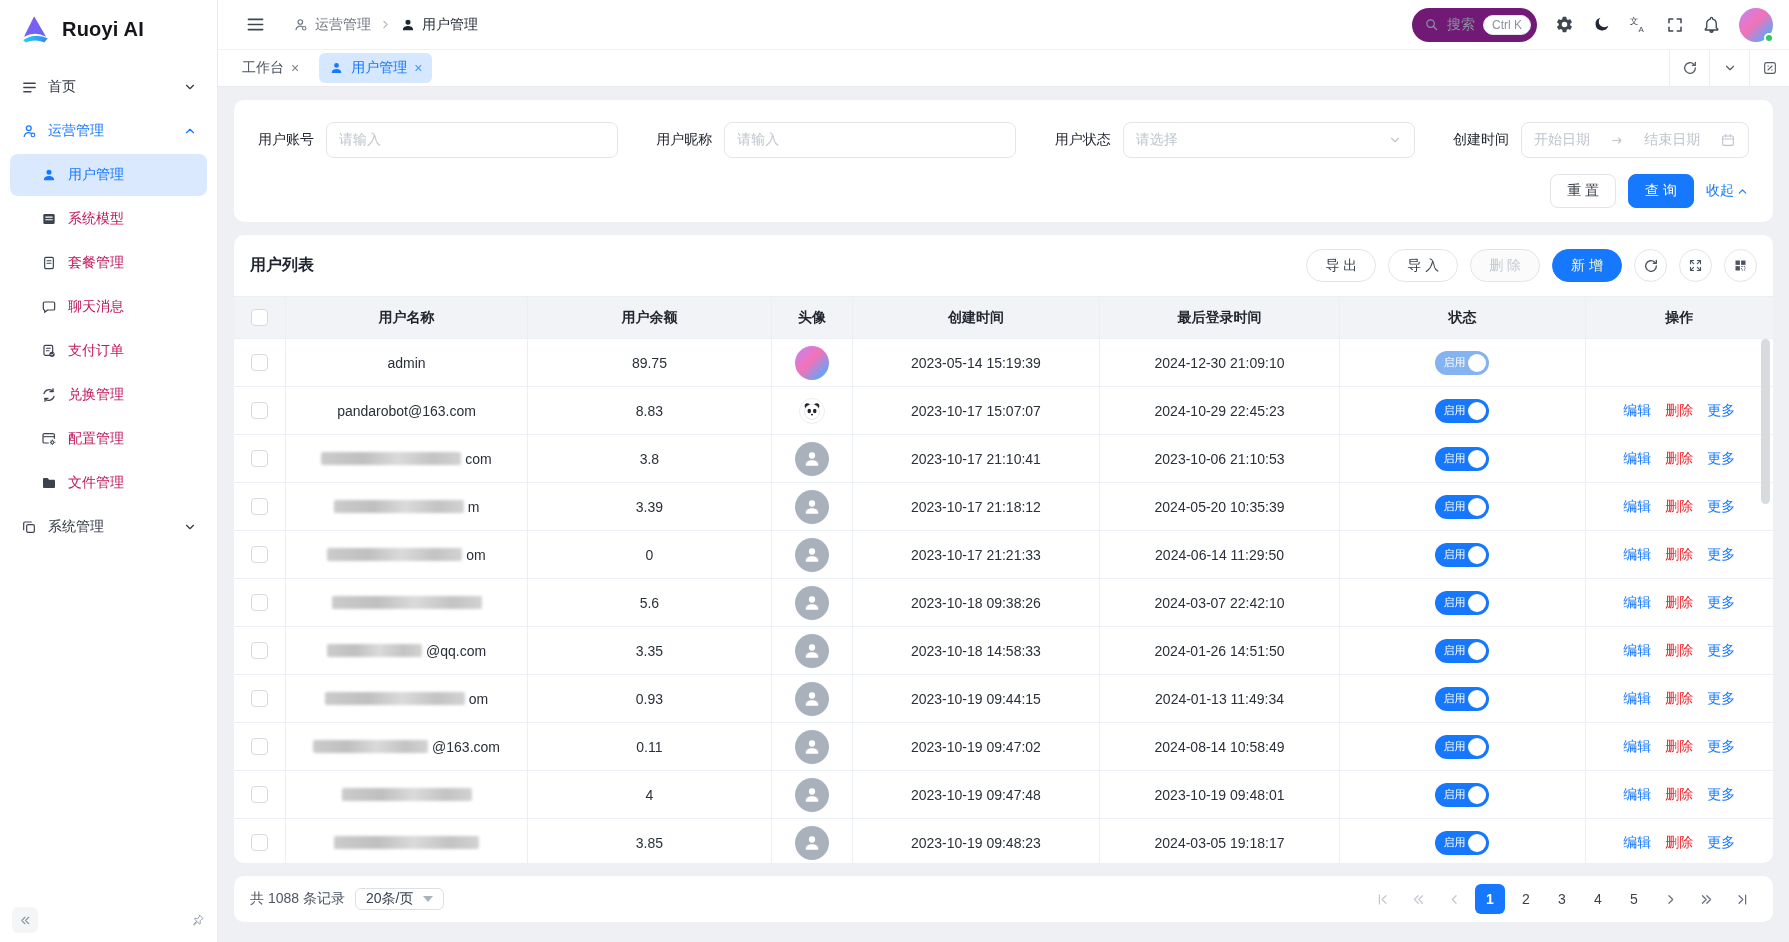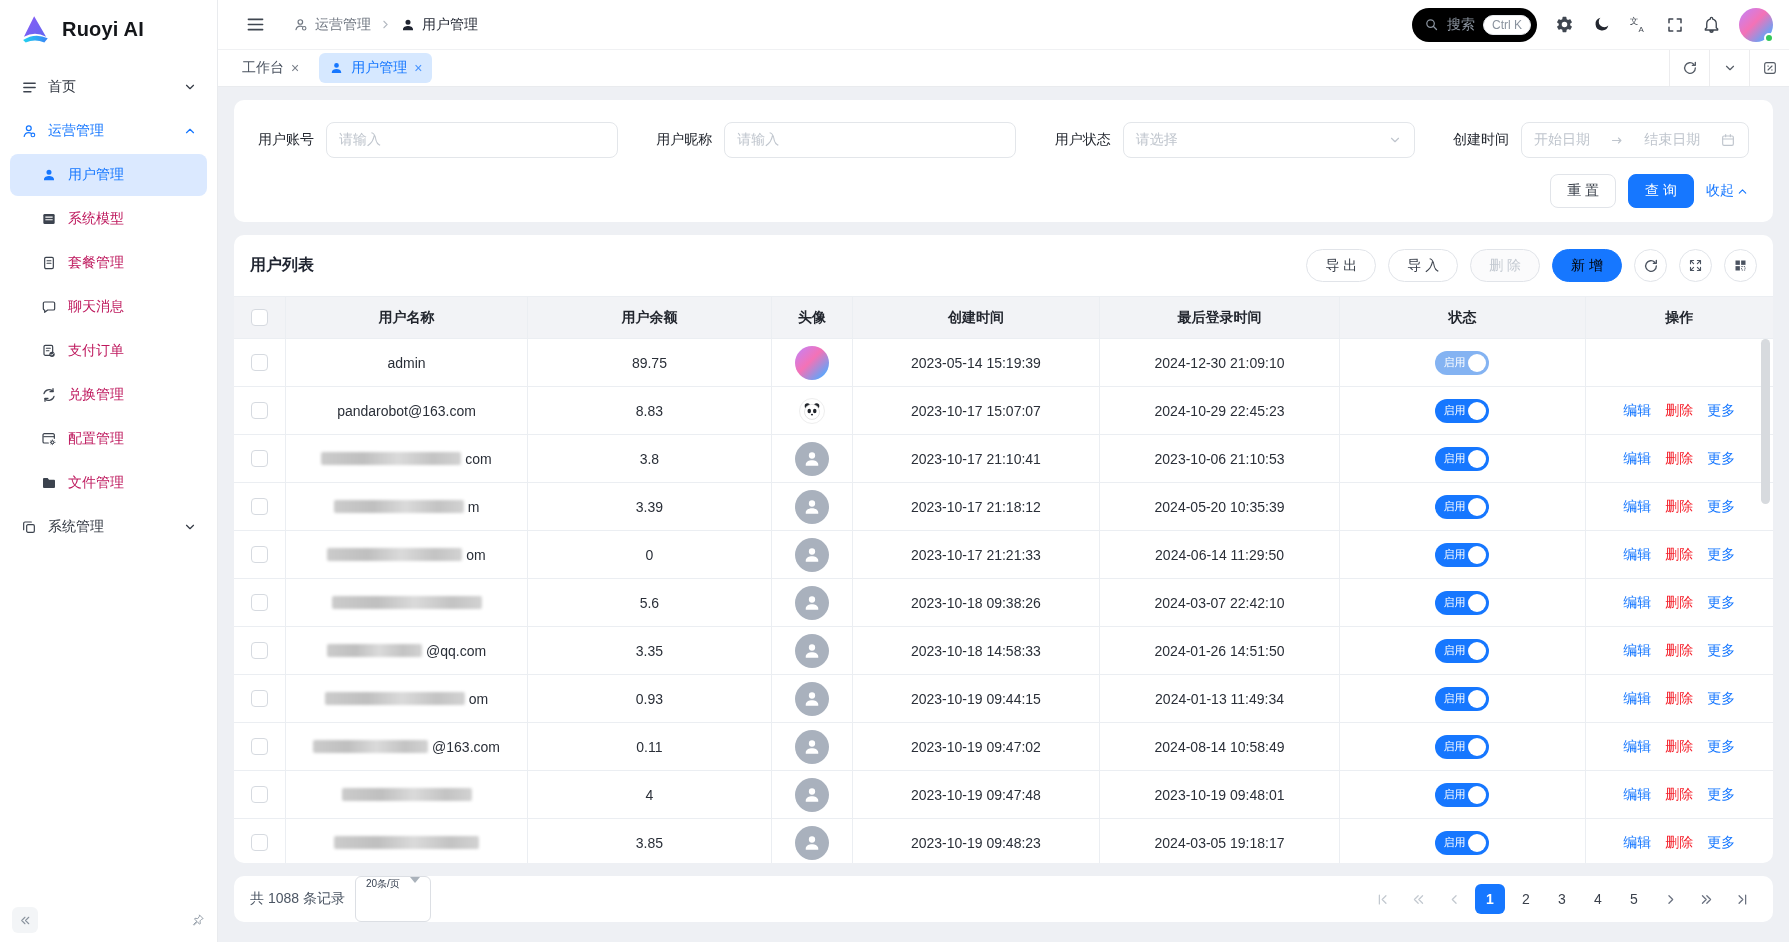--- a/index.html
+++ b/index.html
@@ -26,21 +26,21 @@
   .pin-btn { background:none; border:none; color:#9aa3ad; cursor:pointer; display:flex; }
 
   
   .main { flex:1; display:flex; flex-direction:column; min-width:0; }
   .topbar { height:49px; background:#fff; display:flex; align-items:center; padding:0 16px 0 28px; gap:18px; }
   .icon-btn { background:none; border:none; color:#3f4650; display:inline-flex; align-items:center; justify-content:center; cursor:pointer; padding:0; }
   .crumbs { display:flex; align-items:center; gap:8px; flex:1; margin-left:10px;}
   .crumb { display:flex; align-items:center; gap:6px; color:#6f7680; cursor:pointer;}
   .crumb.current { color:#1f2430; }
   .crumb-sep { color:#b3b9c0; font-size:12px; display:inline-flex;}
-  .search-pill { display:flex; align-items:center; gap:8px; background:#000000; border-radius:17px; height:34px; padding:0 6px 0 12px; color:#8a939e; cursor:pointer; min-width:112px;}
+  .search-pill { display:flex; align-items:center; gap:8px; background:#701a75; border-radius:17px; height:34px; padding:0 6px 0 12px; color:#8a939e; cursor:pointer; min-width:112px;}
   .kbd { background:#fff; border:1px solid #e4e7eb; border-radius:10px; font-size:12px; color:#8a939e; padding:2px 8px;}
   .avatar { width:34px; height:34px; border-radius:50%; position:relative; flex:0 0 auto;
     background:linear-gradient(135deg,#c084fc 0%,#f472b6 45%,#60a5fa 85%); }
   .avatar .dot { position:absolute; right:-1px; bottom:-1px; width:10px; height:10px; border-radius:50%; background:#34c759; border:2px solid #fff;}
 
   
   .tabbar { height:38px; background:#fff; border-top:1px solid #f0f1f3; border-bottom:1px solid #e9ebee; display:flex; align-items:center; padding-left:14px;}
   .tabs { flex:1; display:flex; align-items:center; gap:10px; }
   .tab { display:flex; align-items:center; gap:7px; height:30px; padding:0 10px; border-radius:6px; color:#4b5360; cursor:pointer;}
   .tab.active { background:#d6e8ff; color:#1677ff; }
@@ -64,21 +64,21 @@
   .btn { height:34px; border-radius:8px; border:1px solid #e1e4e9; background:#fff; color:#3a404b; padding:0 16px; cursor:pointer; font-size:14px; font-family:inherit;}
   .btn.primary { background:#1677ff; border-color:#1677ff; color:#ffffff; }
   .link-collapse { color:#1677ff; display:flex; align-items:center; gap:2px; cursor:pointer; }
 
   
   .table-card { flex:1; min-height:0; display:flex; flex-direction:column; overflow:hidden; position:relative;}
   .list-head { display:flex; align-items:center; justify-content:space-between; padding:14px 16px; }
   .list-title { font-size:16px; font-weight:bold; color:#1f2430;}
   .toolbar { display:flex; align-items:center; gap:12px; }
   .pill-btn { height:33px; border-radius:17px; border:1px solid #e1e4e9; background:#fff; padding:0 18px; color:#3a404b; cursor:pointer; font-size:14px; font-family:inherit;}
-  .pill-btn.primary { background:#1677ff; border-color:#1677ff; color:#000000;text-align:right;}
+  .pill-btn.primary { background:#1677ff; border-color:#1677ff; color:#fef9c3;text-align:right;}
   .pill-btn.disabled { color:#c3c9d1; background:#fbfbfc; cursor:default;}
   .round-btn { width:33px; height:33px; border-radius:50%; border:1px solid #e1e4e9; background:#fff; color:#4b5360; display:inline-flex; align-items:center; justify-content:center; cursor:pointer;}
   .table { flex:1; min-height:0; overflow:hidden; border-top:1px solid #ebeef2; margin:0 0 0 0;}
   .t-head, .t-row { display:grid; grid-template-columns:52px 15.5fr 15.6fr 5.2fr 15.8fr 15.4fr 15.7fr 12fr; align-items:stretch;}
   .t-head { background:#f2f3f6; }
   .th, .td { display:flex; align-items:center; justify-content:center; border-right:1px solid #ebeef2; border-bottom:1px solid #ebeef2; text-align:center; padding:0 6px; min-width:0;}
   .th { height:42px; font-weight:bold; color:#22262e; }
   .td { height:48px; color:#2a2f38; gap:4px;}
   .checkbox { width:17px; height:17px; border:1px solid #d6dae0; border-radius:4px; background:#fff; display:inline-block; cursor:pointer;}
   .redact { display:inline-block; height:13px; border-radius:2px;
@@ -92,21 +92,21 @@
   .toggle .knob { position:absolute; right:3px; top:3px; width:18px; height:18px; border-radius:50%; background:#fff;}
   .toggle.light { background:#84b3f2; }
   .op-link { color:#1677ff; cursor:pointer; margin:0 5px; white-space:nowrap;}
   .op-link.danger { color:#f5222d; }
   .scrollbar { position:absolute; right:3px; top:104px; width:9px; bottom:6px; }
   .scroll-thumb { width:9px; height:165px; border-radius:5px; background:#d7dade; }
 
   
   .pagefoot { flex:0 0 46px; background:#fff; border-radius:10px; display:flex; align-items:center; justify-content:space-between; padding:0 16px;}
   .foot-left { display:flex; align-items:center; gap:10px; color:#4b5563;}
-  .pagesize { height:46px; border:1px solid #dcdfe4; border-radius:6px; display:flex; align-items:flex-start; gap:10px; padding:0 10px; color:#374151; font-size:10px; cursor:pointer;}
+  .pagesize { height:22px; border:1px solid #dcdfe4; border-radius:6px; display:flex; align-items:center; gap:10px; padding:0 10px; color:#374151; font-size:14px; cursor:pointer;}
   .caret-down { width:0; height:0; border-left:5px solid transparent; border-right:5px solid transparent; border-top:6px solid #aab2bb;}
   .pager { display:flex; align-items:center; gap:6px; }
   .page-item { min-width:30px; height:30px; border-radius:6px; display:flex; align-items:center; justify-content:center; color:#3a404b; cursor:pointer; padding:0 4px;}
   .page-item.active { background:#1677ff; color:#fff; font-weight:bold;}
   .page-nav { color:#6b7280; } .page-nav.dim { color:#c3c9d0; }
   svg { display:block; }
 </style>
 </head>
 <body>
 

